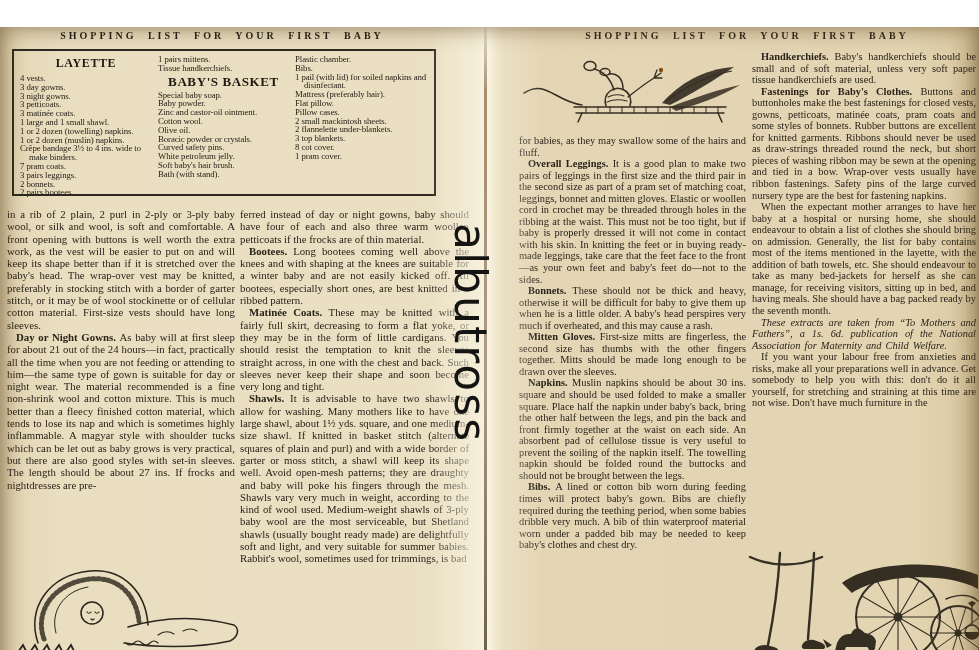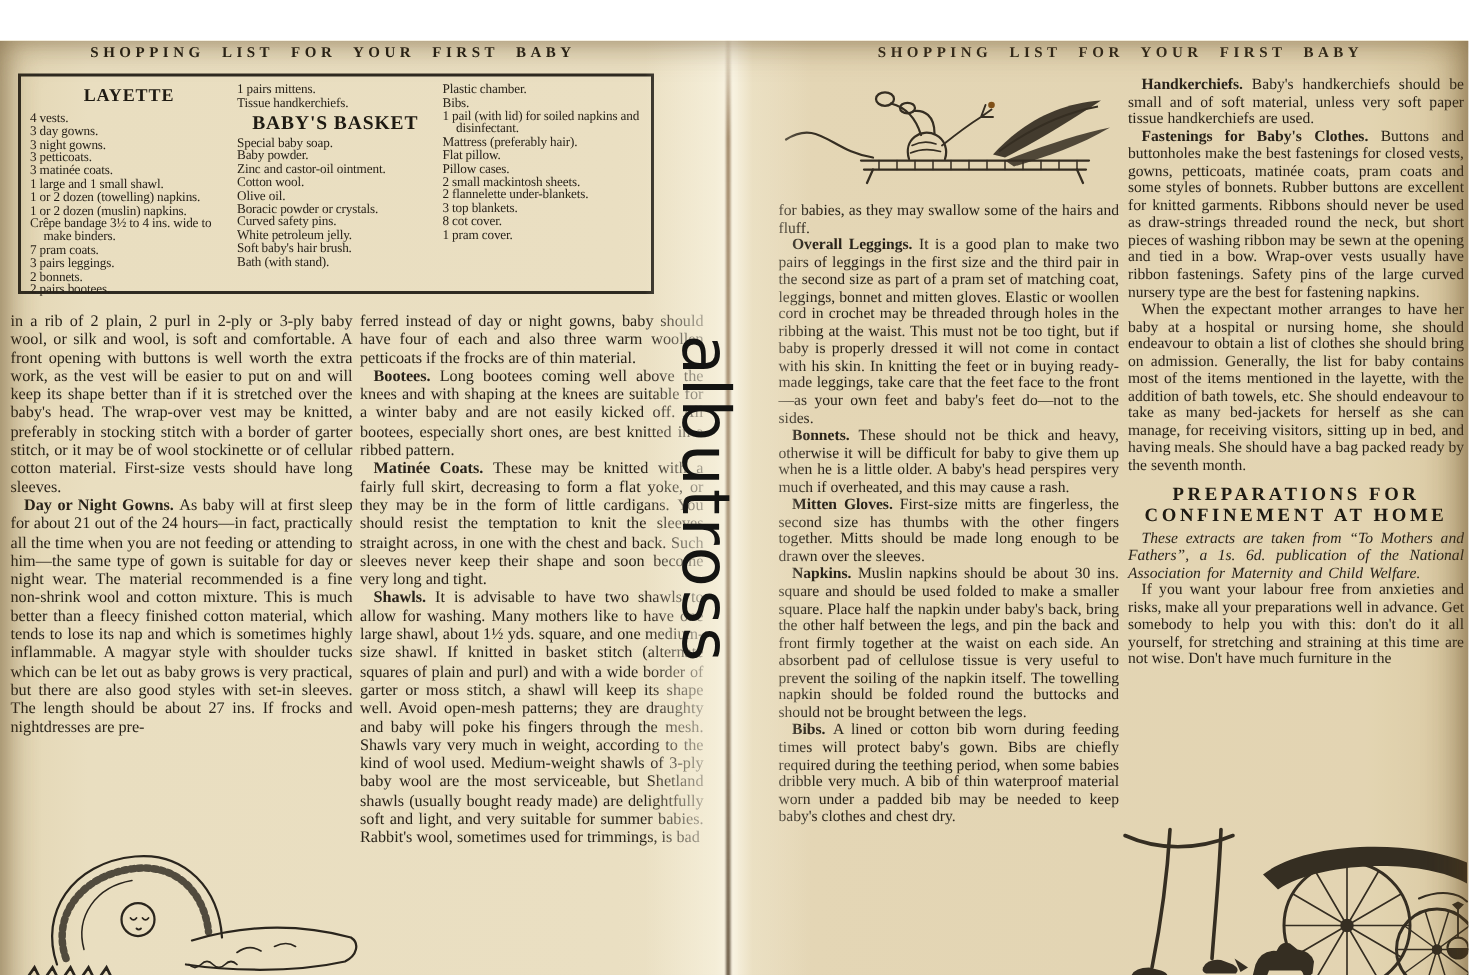--- a/index.html
+++ b/index.html
@@ -172,21 +172,20 @@
     <p class="para"><b class="lead">Bonnets.</b><span>These should not be thick and heavy, otherwise it will be difficult for baby to give them up when he is a little older.  A baby's head perspires very much if overheated, and this may cause a rash.</span></p>
     <p class="para"><b class="lead">Mitten Gloves.</b><span>First-size mitts are fingerless, the second size has thumbs with the other fingers together.   Mitts should be made long enough to be drawn over the sleeves.</span></p>
     <p class="para"><b class="lead">Napkins.</b><span>Muslin napkins should be about 30 ins. square and should be used folded to make a smaller square.  Place half the napkin under baby's back, bring the other half between the legs, and pin the back and front firmly together at the waist on each side.  An absorbent pad of cellulose tissue is very useful to prevent the soiling of the napkin itself.   The towelling napkin should be folded round the buttocks and should not be brought between the legs.</span></p>
     <p class="para"><b class="lead">Bibs.</b><span>A lined or cotton bib worn during feeding times will protect baby's gown. Bibs are chiefly required during the teething period, when some babies dribble very much.  A bib of thin waterproof material worn under a padded bib may be needed to keep baby's clothes and chest dry.</span></p>
   </div>
 
   <div class="abs bodycol rp-body z1" style="left:752px;top:24px;width:224px">
     <p class="para"><b class="lead">Handkerchiefs.</b><span>Baby's handkerchiefs should be small and of soft material, unless very soft paper tissue handkerchiefs are used.</span></p>
     <p class="para"><b class="lead">Fastenings for Baby's Clothes.</b><span>Buttons and buttonholes make the best fastenings for closed vests, gowns, petticoats, matinée coats, pram coats and some styles of bonnets.  Rubber buttons are excellent for knitted garments.  Ribbons should never be used as draw-strings threaded round the neck, but short pieces of washing ribbon may be sewn at the opening and tied in a bow.  Wrap-over vests usually have ribbon fastenings.  Safety pins of the large curved nursery type are the best for fastening napkins.</span></p>
     <p class="para"><b class="lead"></b><span>When the expectant mother arranges to have her baby at a hospital or nursing home, she should endeavour to obtain a list of clothes she should bring on admission. Generally, the list for baby contains most of the items mentioned in the layette, with the addition of bath towels, etc.  She should endeavour to take as many bed-jackets for herself as she can manage, for receiving visitors, sitting up in bed, and having meals. She should have a bag packed ready by the seventh month.</span></p>
-    <div class="sec-head">PREPARATIONS FOR CONFINEMENT AT HOME</div>
     <p class="italic-note">These extracts are taken from “To Mothers and Fathers”, a 1s. 6d. publication of the National Association for Maternity and Child Welfare.</p>
     <p class="para"><b class="lead"></b><span>If you want your labour free from anxieties and risks, make all your preparations well in advance.  Get somebody to help you with this: don't do it all yourself, for stretching and straining at this time are not wise.  Don't have much furniture in the</span></p>
   </div>
 
   <svg class="abs illus" style="left:750px;top:526px" width="229" height="116" viewBox="0 0 229 116">
     <g stroke="#2a251d" stroke-width="2" fill="none" stroke-linecap="round">
       <path d="M2,106 H227"></path>
       <circle cx="148" cy="64" r="42"></circle>
       <path d="M148,64L190,64M148,64L184,43M148,64L169,28M148,64L148,22M148,64L127,28M148,64L112,43M148,64L106,64M148,64L112,85M148,64L127,100M148,64L148,106M148,64L169,100M148,64L184,85" stroke-width="1.1"></path>
       <circle cx="208" cy="80" r="27"></circle>

